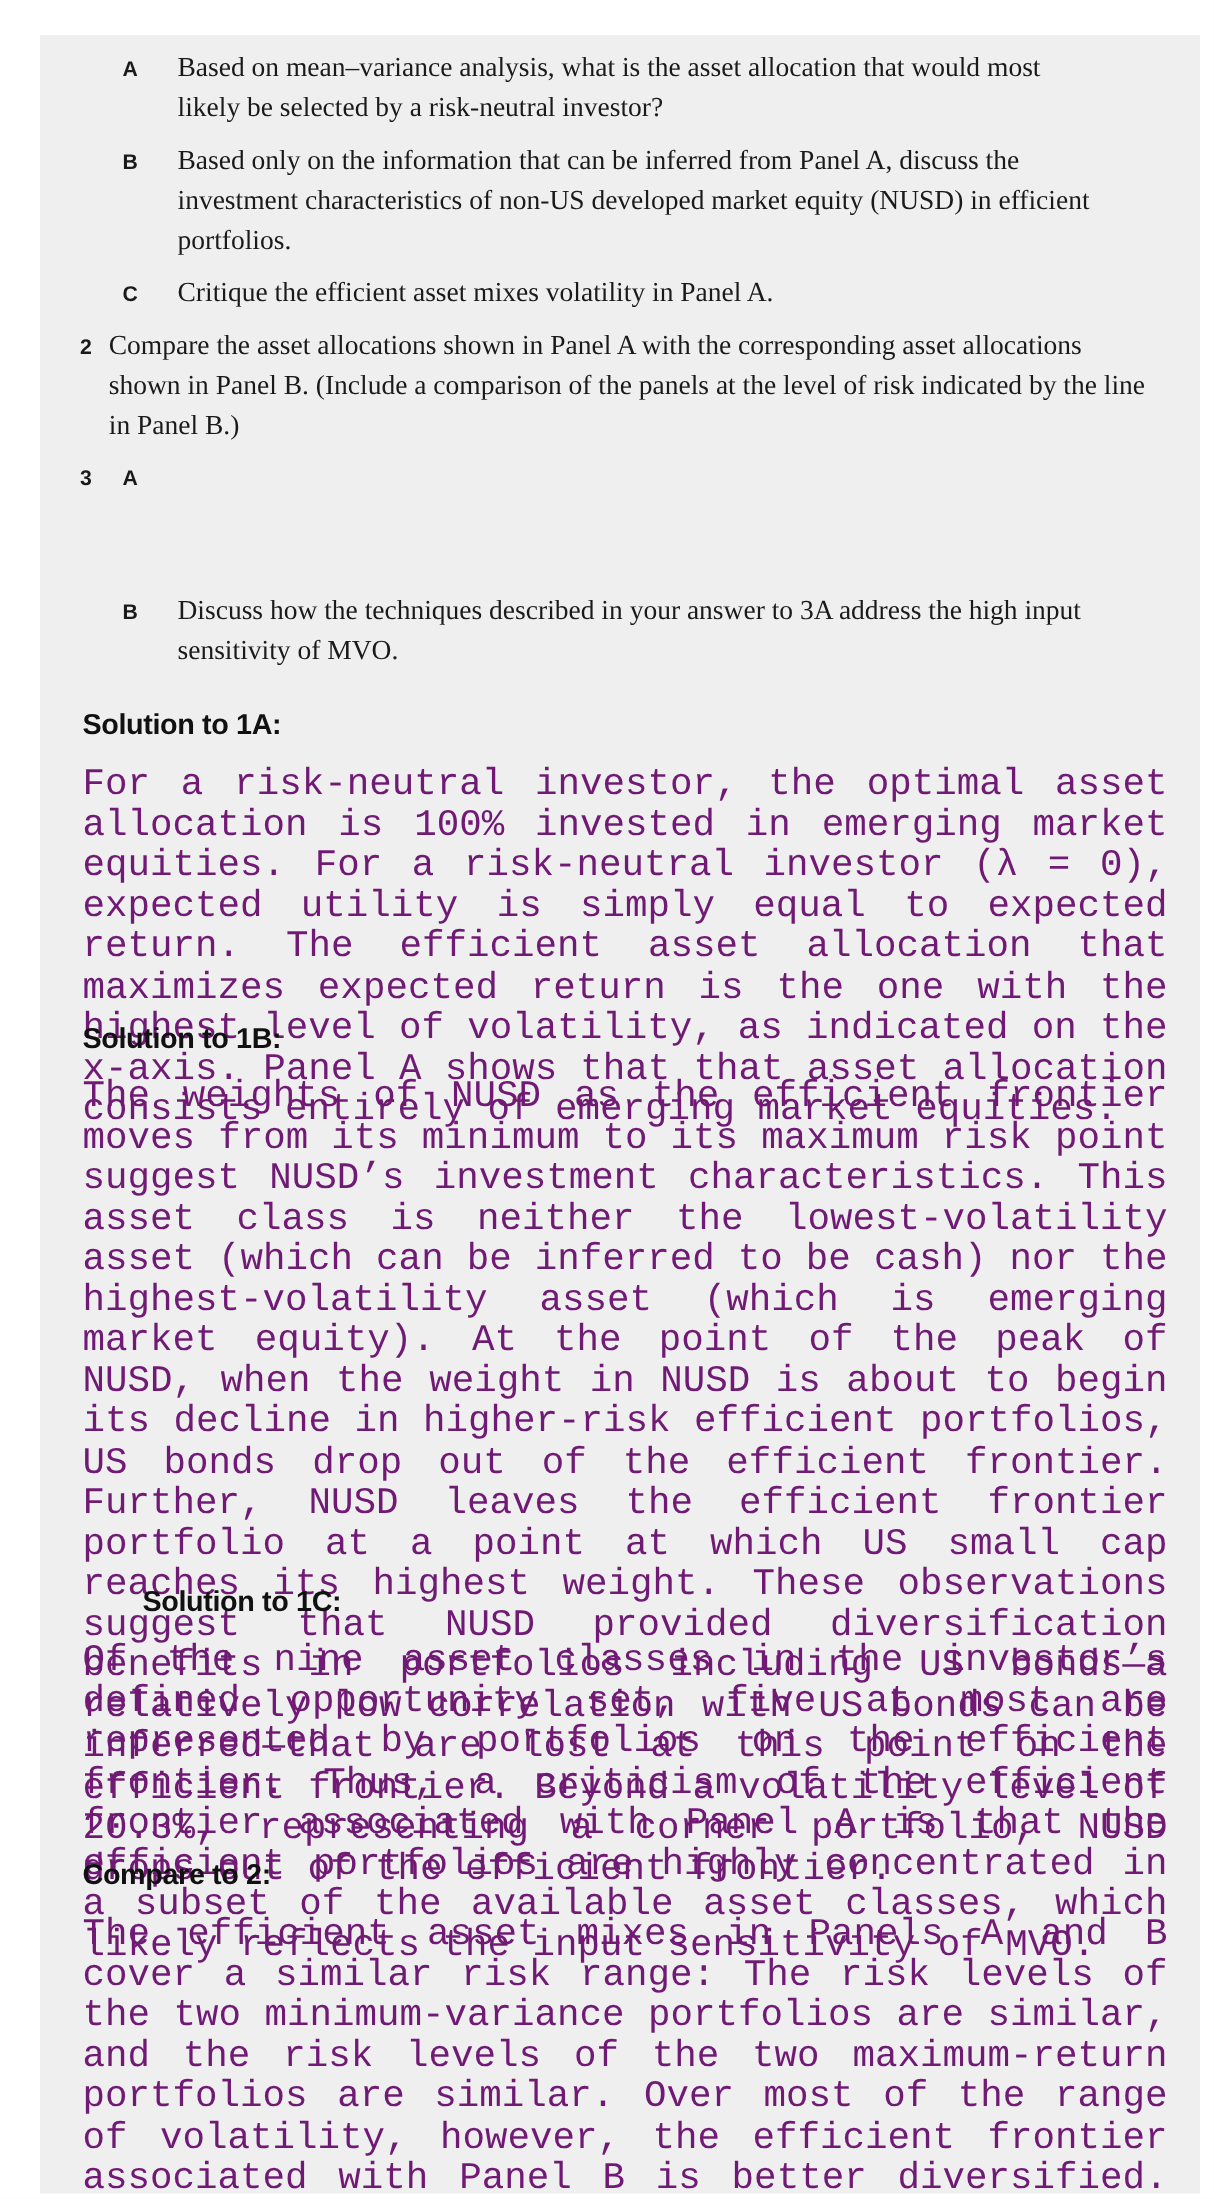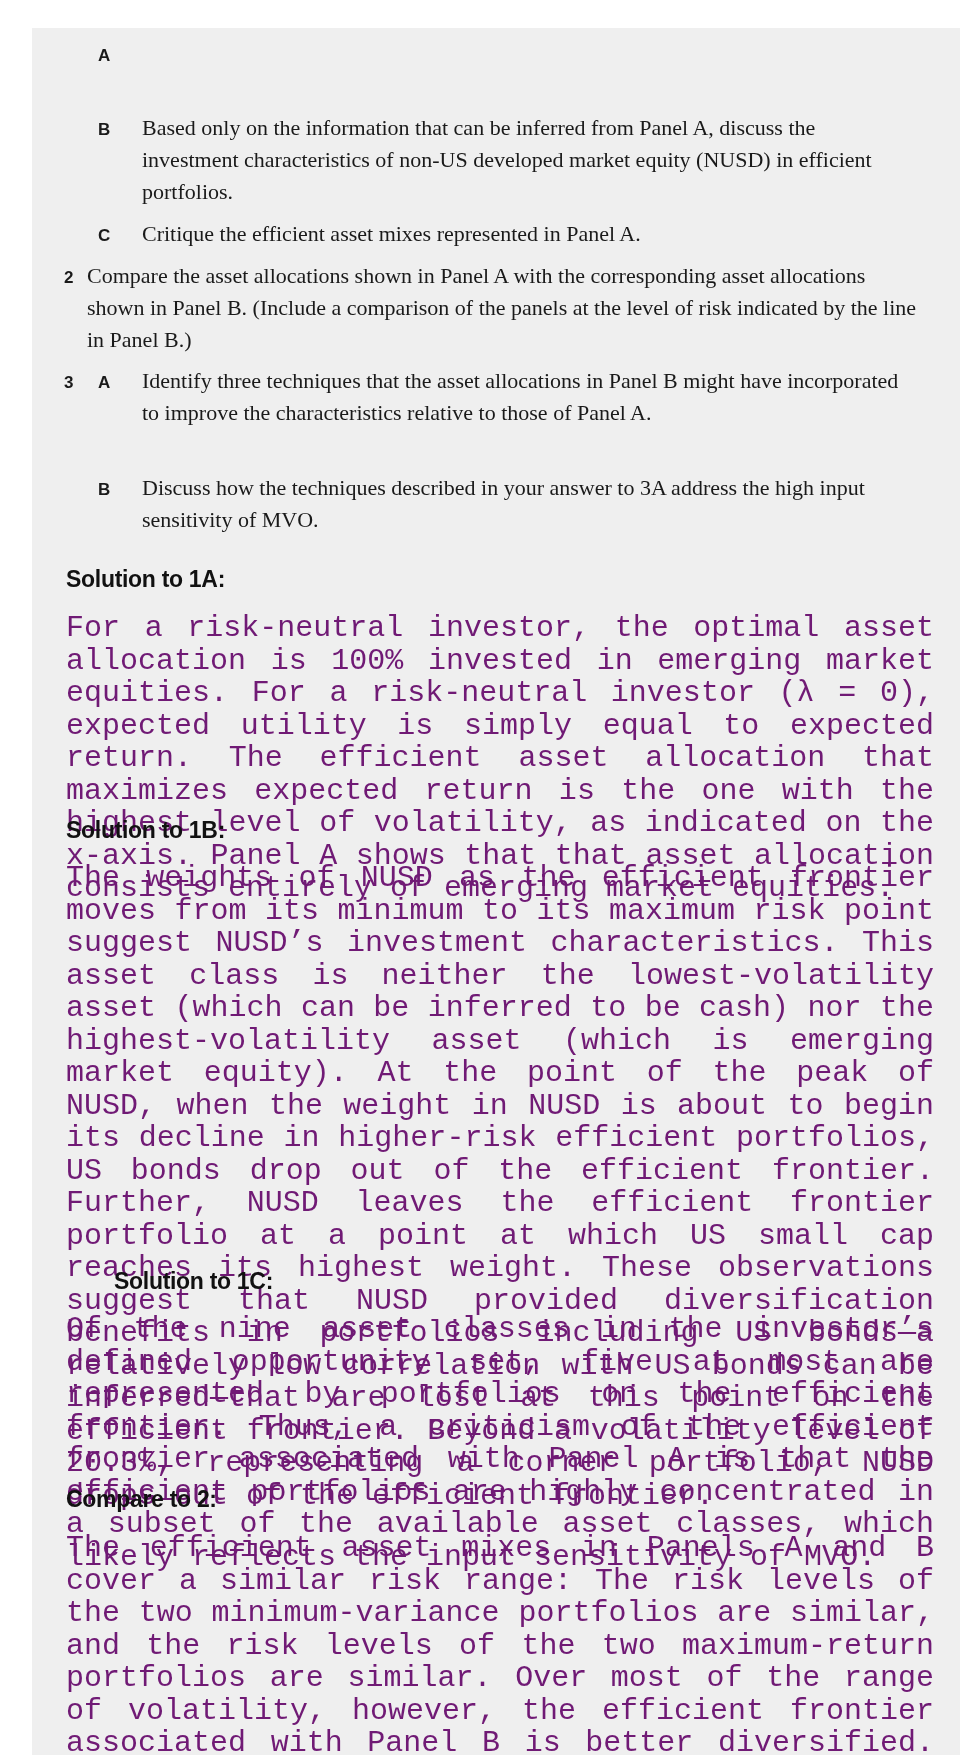--- a/index.html
+++ b/index.html
@@ -15,41 +15,41 @@
   .heading { position: absolute; left: 66px; font-family: "Liberation Sans", "DejaVu Sans", sans-serif; font-weight: bold; font-size: 23px; color: #111; letter-spacing: -0.3px; text-align: center; }
   .para { position: absolute; left: 66px; width: 868px; font-family: Liberation Mono, monospace; font-size: 30px; line-height: 32.5px; text-align: justify; color: #701a75; hyphens: manual; }
 </style>
 </head>
 <body>
 
 <div class="panel"></div>
 
 <div class="q serif" style="left:0;top:38px;width:971px;height:70px;">
   <span class="lbl" style="left:98px;top:2px;">A</span>
+  <span class="txt" style="left:142px;width:720px;">Based on mean–variance analysis, what is the asset allocation that would most likely be selected by a risk-neutral investor?</span>
 </div>
 
 <div class="q serif" style="left:0;top:112px;width:971px;height:100px;">
   <span class="lbl" style="left:98px;top:2px;">B</span>
   <span class="txt" style="left:142px;width:760px;">Based only on the information that can be inferred from Panel A, discuss the investment characteristics of non-US developed market equity (NUSD) in efficient portfolios.</span>
 </div>
 
 <div class="q serif" style="left:0;top:218px;width:971px;height:34px;">
   <span class="lbl" style="left:98px;top:2px;">C</span>
-  <span class="txt" style="left:142px;width:760px;">Critique the efficient asset mixes represented in Panel A.</span>
+  <span class="txt" style="left:142px;width:760px;">Critique the efficient asset mixes volatility in Panel A.</span>
 </div>
 
 <div class="q serif" style="left:0;top:260px;width:971px;height:100px;">
   <span class="lbl" style="left:64px;top:2px;">2</span>
   <span class="txt" style="left:87px;width:832px;">Compare the asset allocations shown in Panel A with the corresponding asset allocations shown in Panel B. (Include a comparison of the panels at the level of risk indicated by the line in Panel B.)</span>
 </div>
 
 <div class="q serif" style="left:0;top:365px;width:971px;height:100px;">
   <span class="lbl" style="left:64px;top:2px;">3</span>
   <span class="lbl" style="left:98px;top:2px;">A</span>
-  <span class="txt" style="left:142px;width:760px;">Identify three techniques that the asset allocations in Panel B might have incorporated to improve the characteristics relative to those of Panel A.</span>
 </div>
 
 <div class="q serif" style="left:0;top:472px;width:971px;height:70px;">
   <span class="lbl" style="left:98px;top:2px;">B</span>
   <span class="txt" style="left:142px;width:760px;">Discuss how the techniques described in your answer to 3A address the high input sensitivity of MVO.</span>
 </div>
 
 <div class="heading" style="top:566px;">Solution to 1A:</div>
 <div class="para" style="top:612px;">For a risk-neutral investor, the optimal asset allocation is 100% invested in emerging market equities. For a risk-neutral investor (λ = 0), expected utility is simply equal to expected return. The efficient asset allocation that maximizes expected return is the one with the highest level of volatility, as indicated on the x-axis. Panel A shows that that asset allocation consists entirely of emerging market equities.</div>
 

